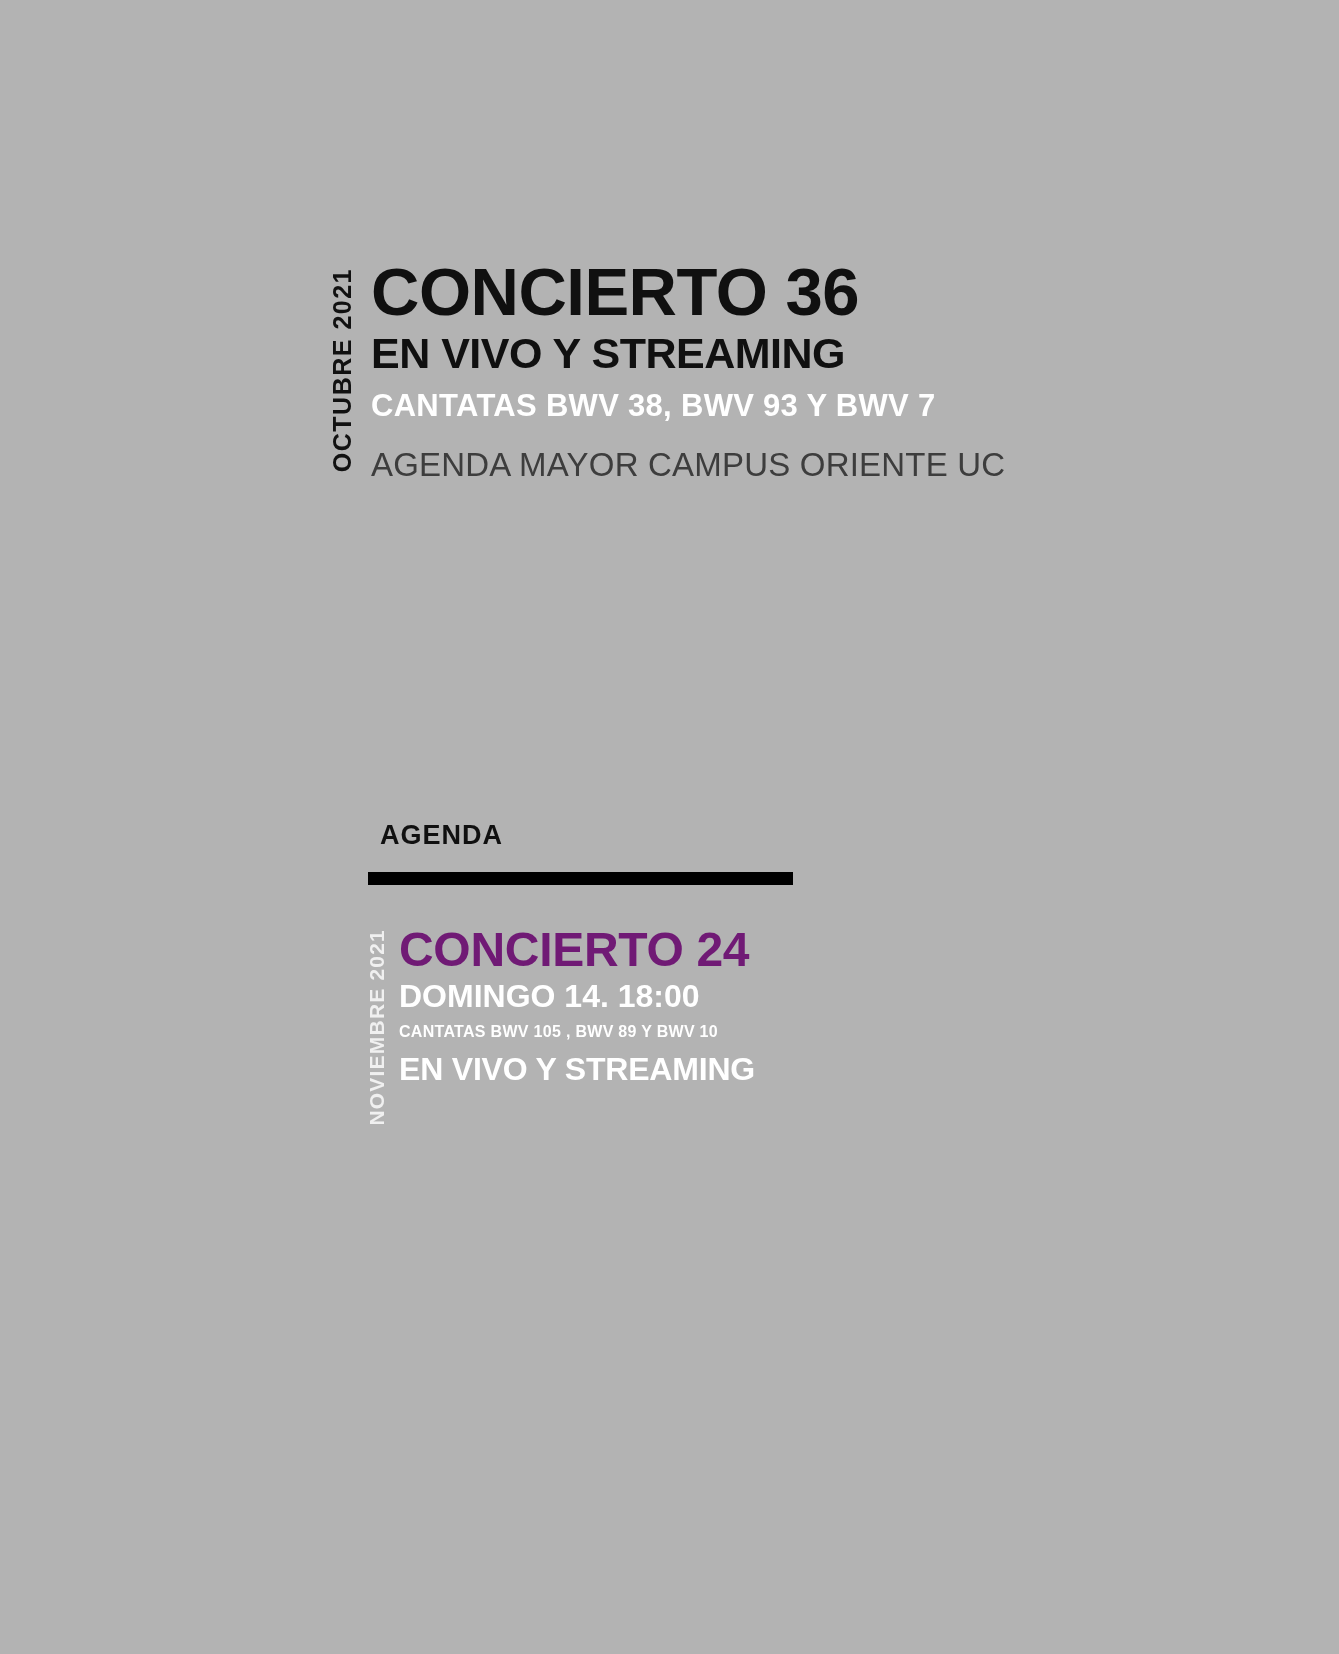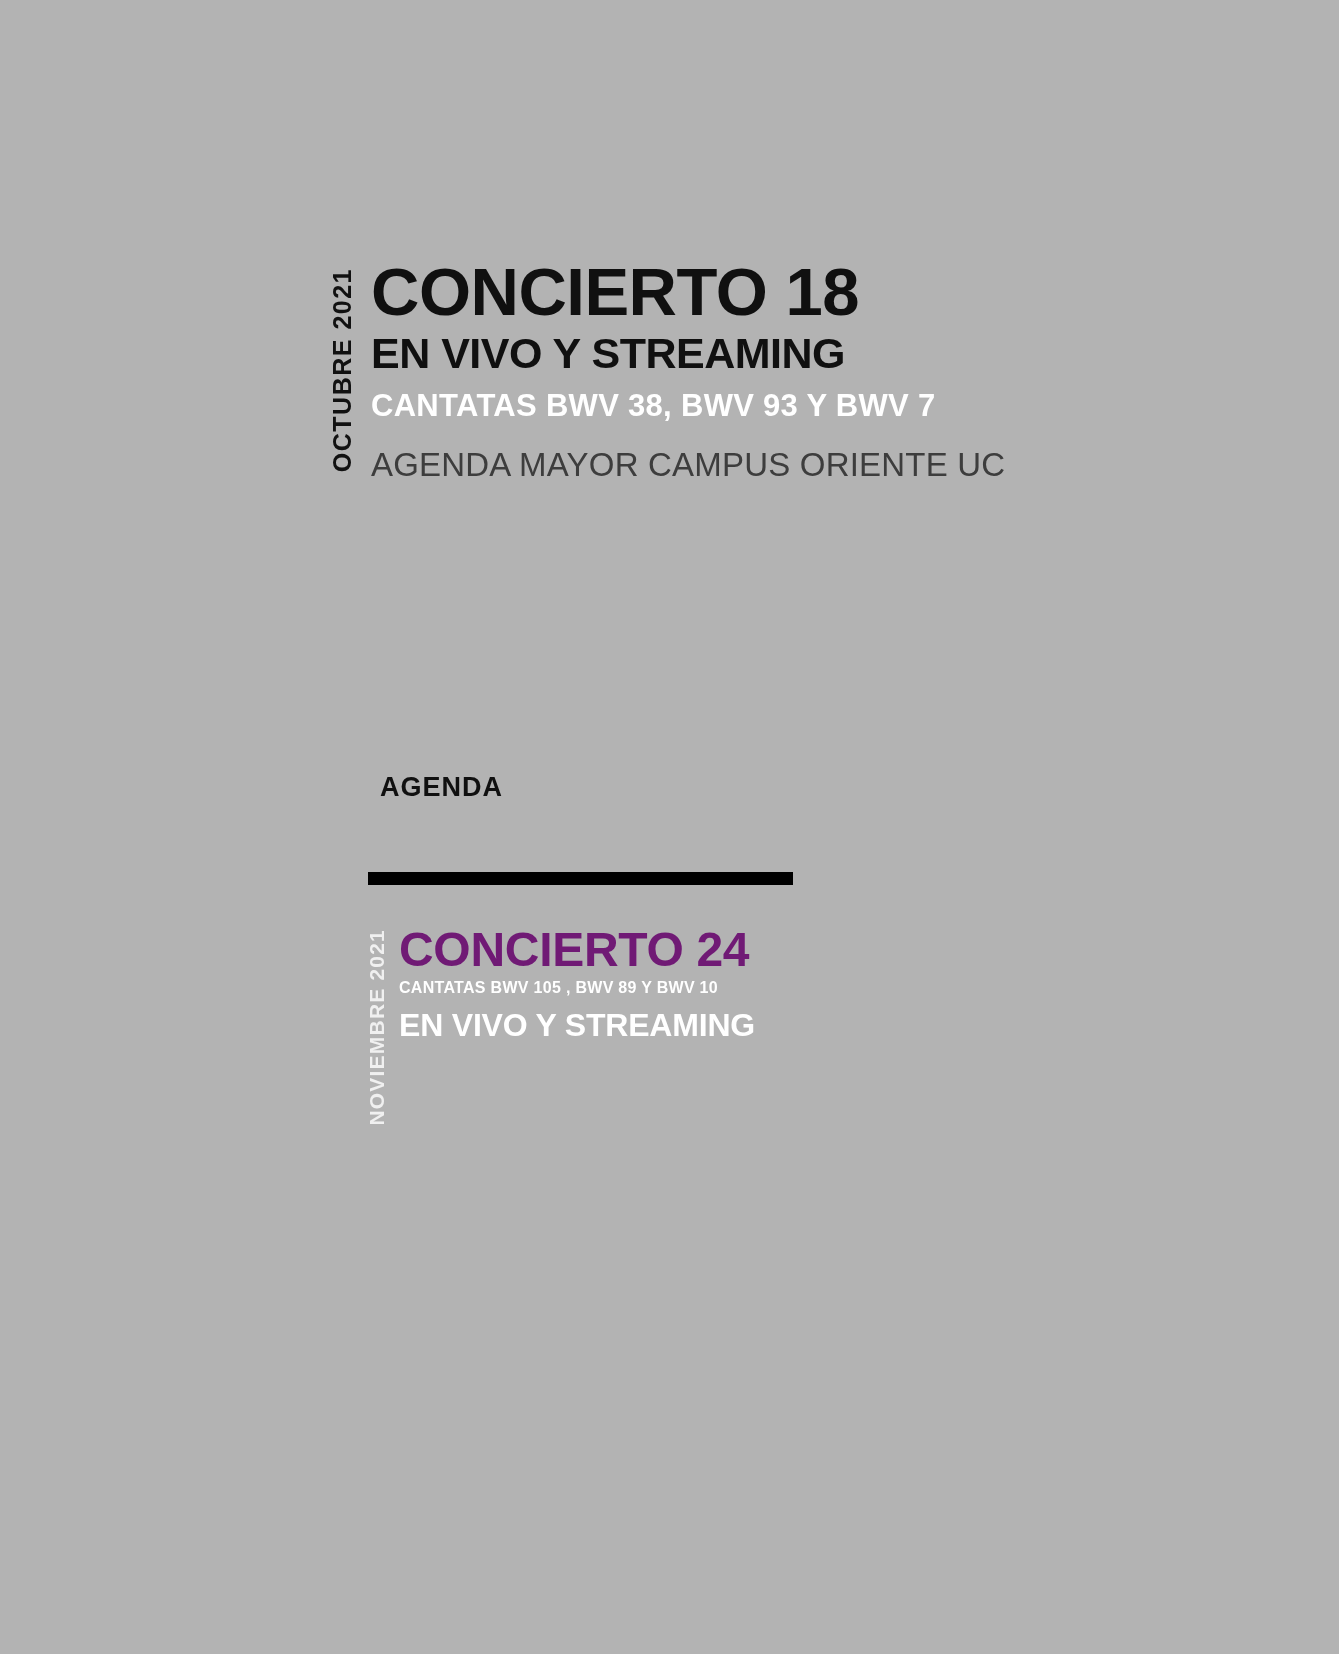--- a/index.html
+++ b/index.html
@@ -104,21 +104,21 @@
     font-weight: 400;
     color: #3d3d3d;
     margin: 0;
     white-space: nowrap;
   }
 
   
   .agenda-label {
     position: absolute;
     left: 380px;
-    top: 772px;
+    top: 820px;
     font-size: 27px;
     font-weight: 700;
     letter-spacing: 1px;
     color: #101010;
   }
 
   .agenda-rule {
     position: absolute;
     left: 368px;
     top: 872px;
@@ -188,32 +188,33 @@
   }
 </style>
 </head>
 <body>
 
 <div class="poster">
 
   <div class="main-block">
     <div class="vertical-date">OCTUBRE  2021</div>
     <div class="main-text">
-      <div class="title-main">CONCIERTO 18</div>
+      <div class="title-main">CONCIERTO 36</div>
       <div class="line-live">EN VIVO Y STREAMING</div>
       <div class="line-cantatas">CANTATAS BWV 38, BWV 93 Y BWV 7</div>
       <div class="line-venue">AGENDA MAYOR CAMPUS ORIENTE UC</div>
     </div>
   </div>
 
   <div class="agenda-label">AGENDA</div>
   <div class="agenda-rule"></div>
 
   <div class="agenda-block">
     <div class="vertical-date-2">NOVIEMBRE  2021</div>
     <div class="agenda-text">
       <div class="title-agenda">CONCIERTO 24</div>
+      <div class="agenda-date">DOMINGO 14. 18:00</div>
       <div class="agenda-cantatas">CANTATAS BWV 105 , BWV 89  Y BWV 10</div>
       <div class="agenda-live">EN VIVO Y STREAMING</div>
     </div>
   </div>
 
 </div>
 
 </body></html>

